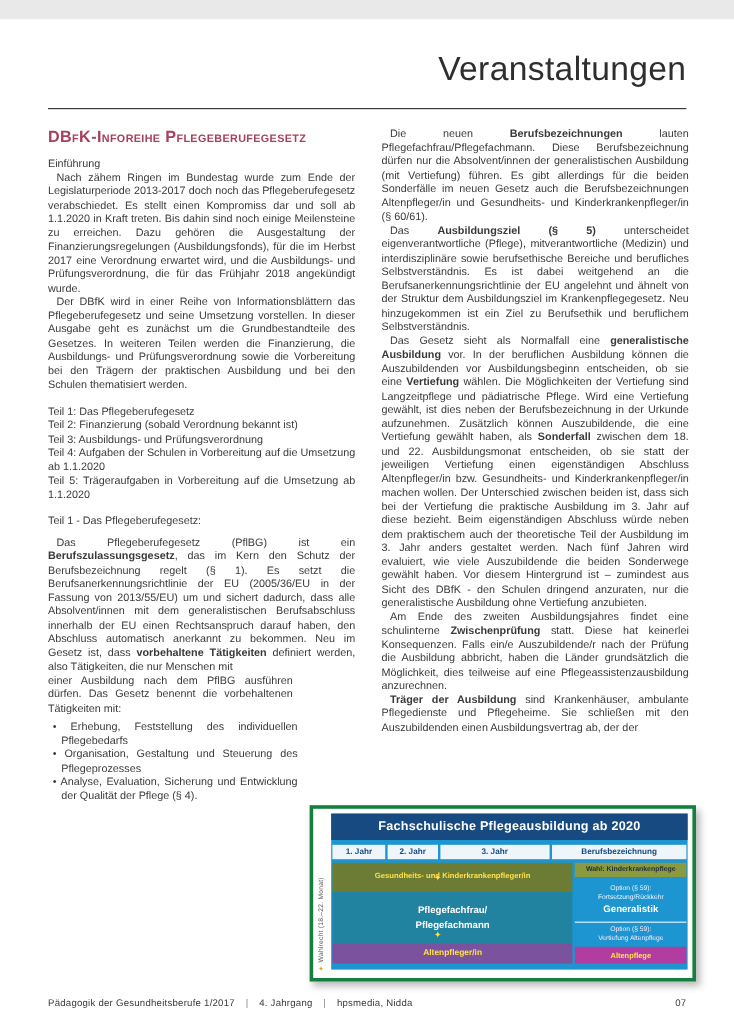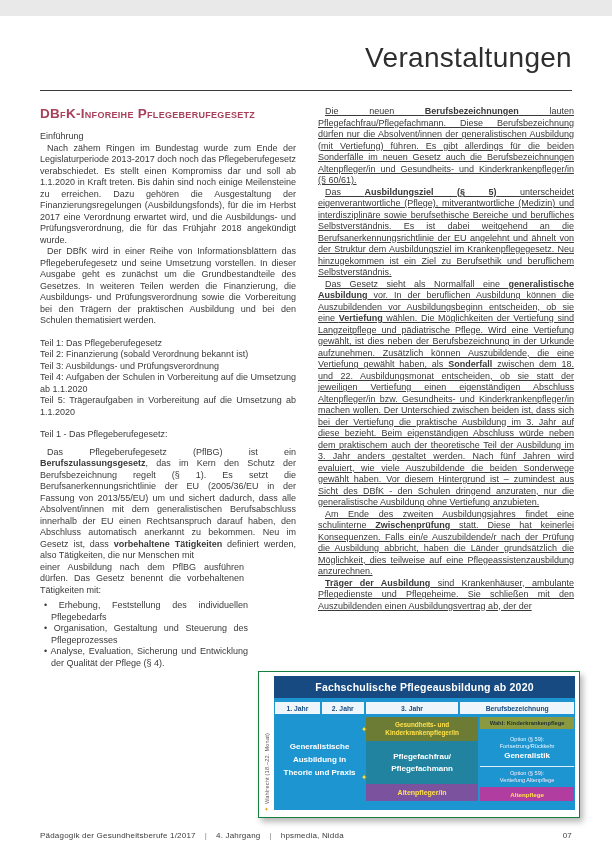--- a/index.html
+++ b/index.html
@@ -13,40 +13,40 @@
     font-family:"Liberation Sans",sans-serif; color:var(--body_text);
     overflow:hidden; margin:16px auto;
   }
   
   .masthead{position:absolute; top:26px; left:40px; right:40px; text-align:right;}
   .masthead h1{margin:0; font-size:28px; font-weight:400; color:#2e2e2e; letter-spacing:.3px;}
   .rule{position:absolute; top:74px; left:40px; right:40px; border-top:1.6px solid var(--rule);}
   
   .col{position:absolute; top:90px; width:256px; font-size:9px; line-height:11.5px;}
   .col-left{left:40px;}
-  .col-right{left:318px;text-decoration:underline;}
+  .col-right{left:318px;}
   .col p{margin:0; text-align:justify;}
   .ind{text-indent:7px;}
   .article-title{
     margin:0 0 10px 0; font-variant:small-caps; font-weight:600; font-size:13.5px;
     letter-spacing:.3px; color:var(--accent); line-height:15px;
   }
   .subtle-head{margin:0 0 1px 0; font-size:9px; font-weight:400;}
   .gap{height:11px;}
   .gap-s{height:6px;}
   .i{font-style:italic;}
   .b{font-weight:bold;}
   .narrow{width:204px;}
   ul.bullets{margin:4px 0 0 0; padding:0 0 0 4px; list-style:none; width:204px;}
   ul.bullets li{text-align:justify; padding-left:7px; text-indent:-7px; margin:0;}
   ul.bullets li::before{content:"• "; }
   
   .fig{
     position:absolute; left:258px; top:655px; width:322px; height:147px; margin:0;
-    background:#ffffff; border:1px solid #15803d; box-sizing:border-box;
+    background:#ffffff; border:3px solid #15803d; box-sizing:border-box;
     box-shadow:3px 4px 6px rgba(0,0,0,.28); padding:4px 4px 7px 15px;
   }
   .fig-legend{
     position:absolute; left:1px; top:4px; bottom:4px; width:13px;
     writing-mode:vertical-rl; transform:rotate(180deg);
     font-size:5.6px; color:#555; display:flex; align-items:center; justify-content:flex-start;
     letter-spacing:.2px;
   }
   .fig-legend .diamond-glyph{color:#e0a91d; font-size:6px; margin-bottom:2px;}
   .fig-inner{position:relative; width:100%; height:100%; background:var(--azure);}
@@ -149,21 +149,20 @@
     </div>
     <div class="fig-inner">
       <div class="fig-title">Fachschulische Pflegeausbildung ab 2020</div>
       <div class="fig-headrow">
         <div class="fh c1">1. Jahr</div>
         <div class="fh c2">2. Jahr</div>
         <div class="fh c3">3. Jahr</div>
         <div class="fh c4">Berufsbezeichnung</div>
       </div>
       <div class="fig-grid">
-        <div class="cell-left">Generalistische Ausbildung in Theorie und Praxis</div>
         <div class="colstack c4stack">
           <div class="job job-olive">Gesundheits- und Kinderkrankenpfleger/in</div>
           <div class="job job-teal">
               <div>Pflegefachfrau/</div>
               <div>Pflegefachmann</div>
             </div>
           <div class="job job-purple">Altenpfleger/in</div>
         </div>
         <div class="colstack c3stack">
           <div class="bar bar-olive">Wahl: Kinderkrankenpflege</div>

